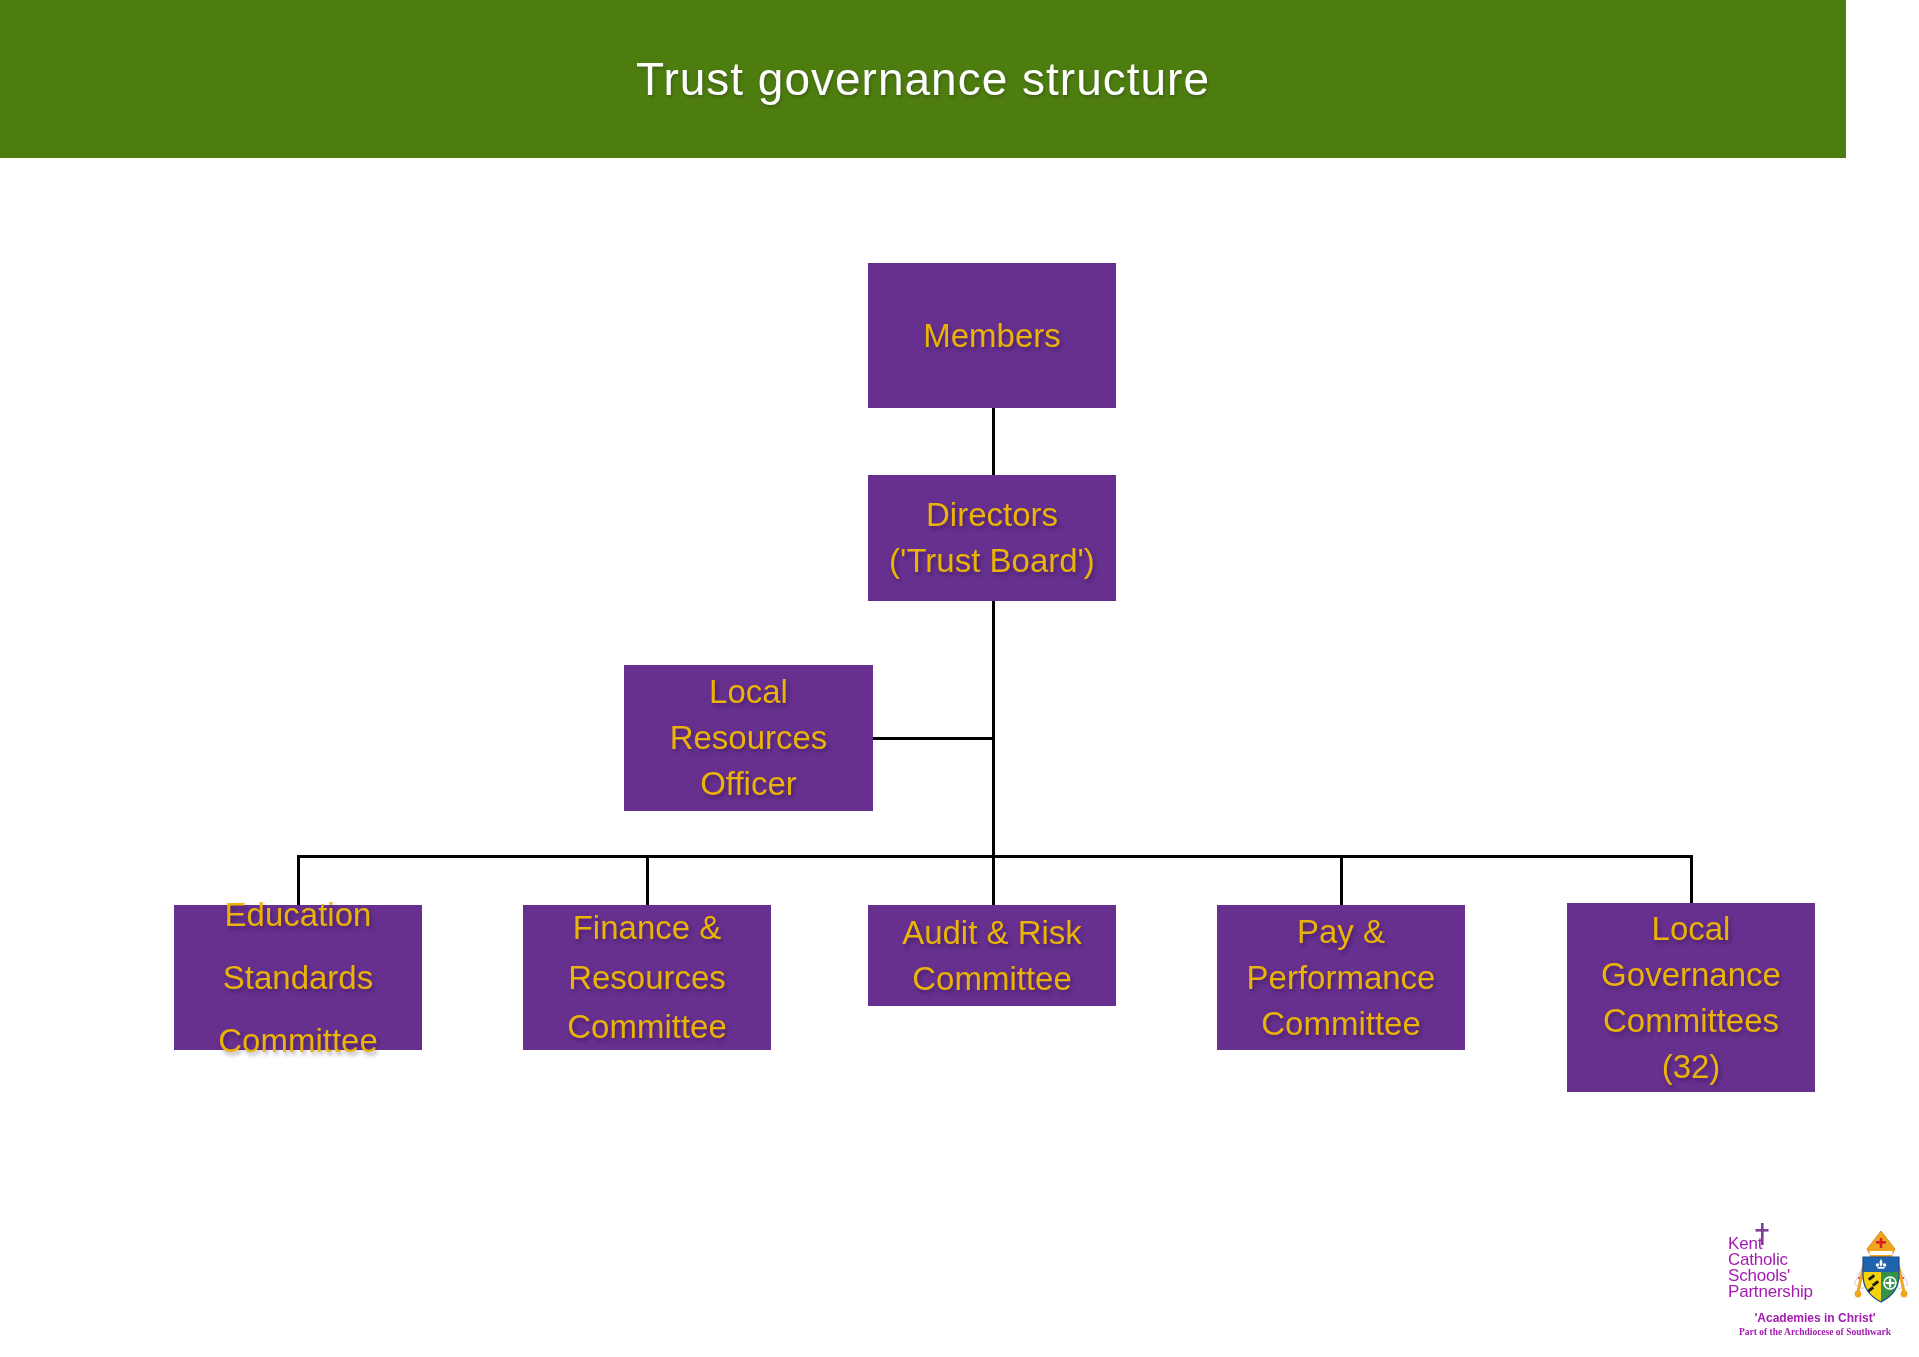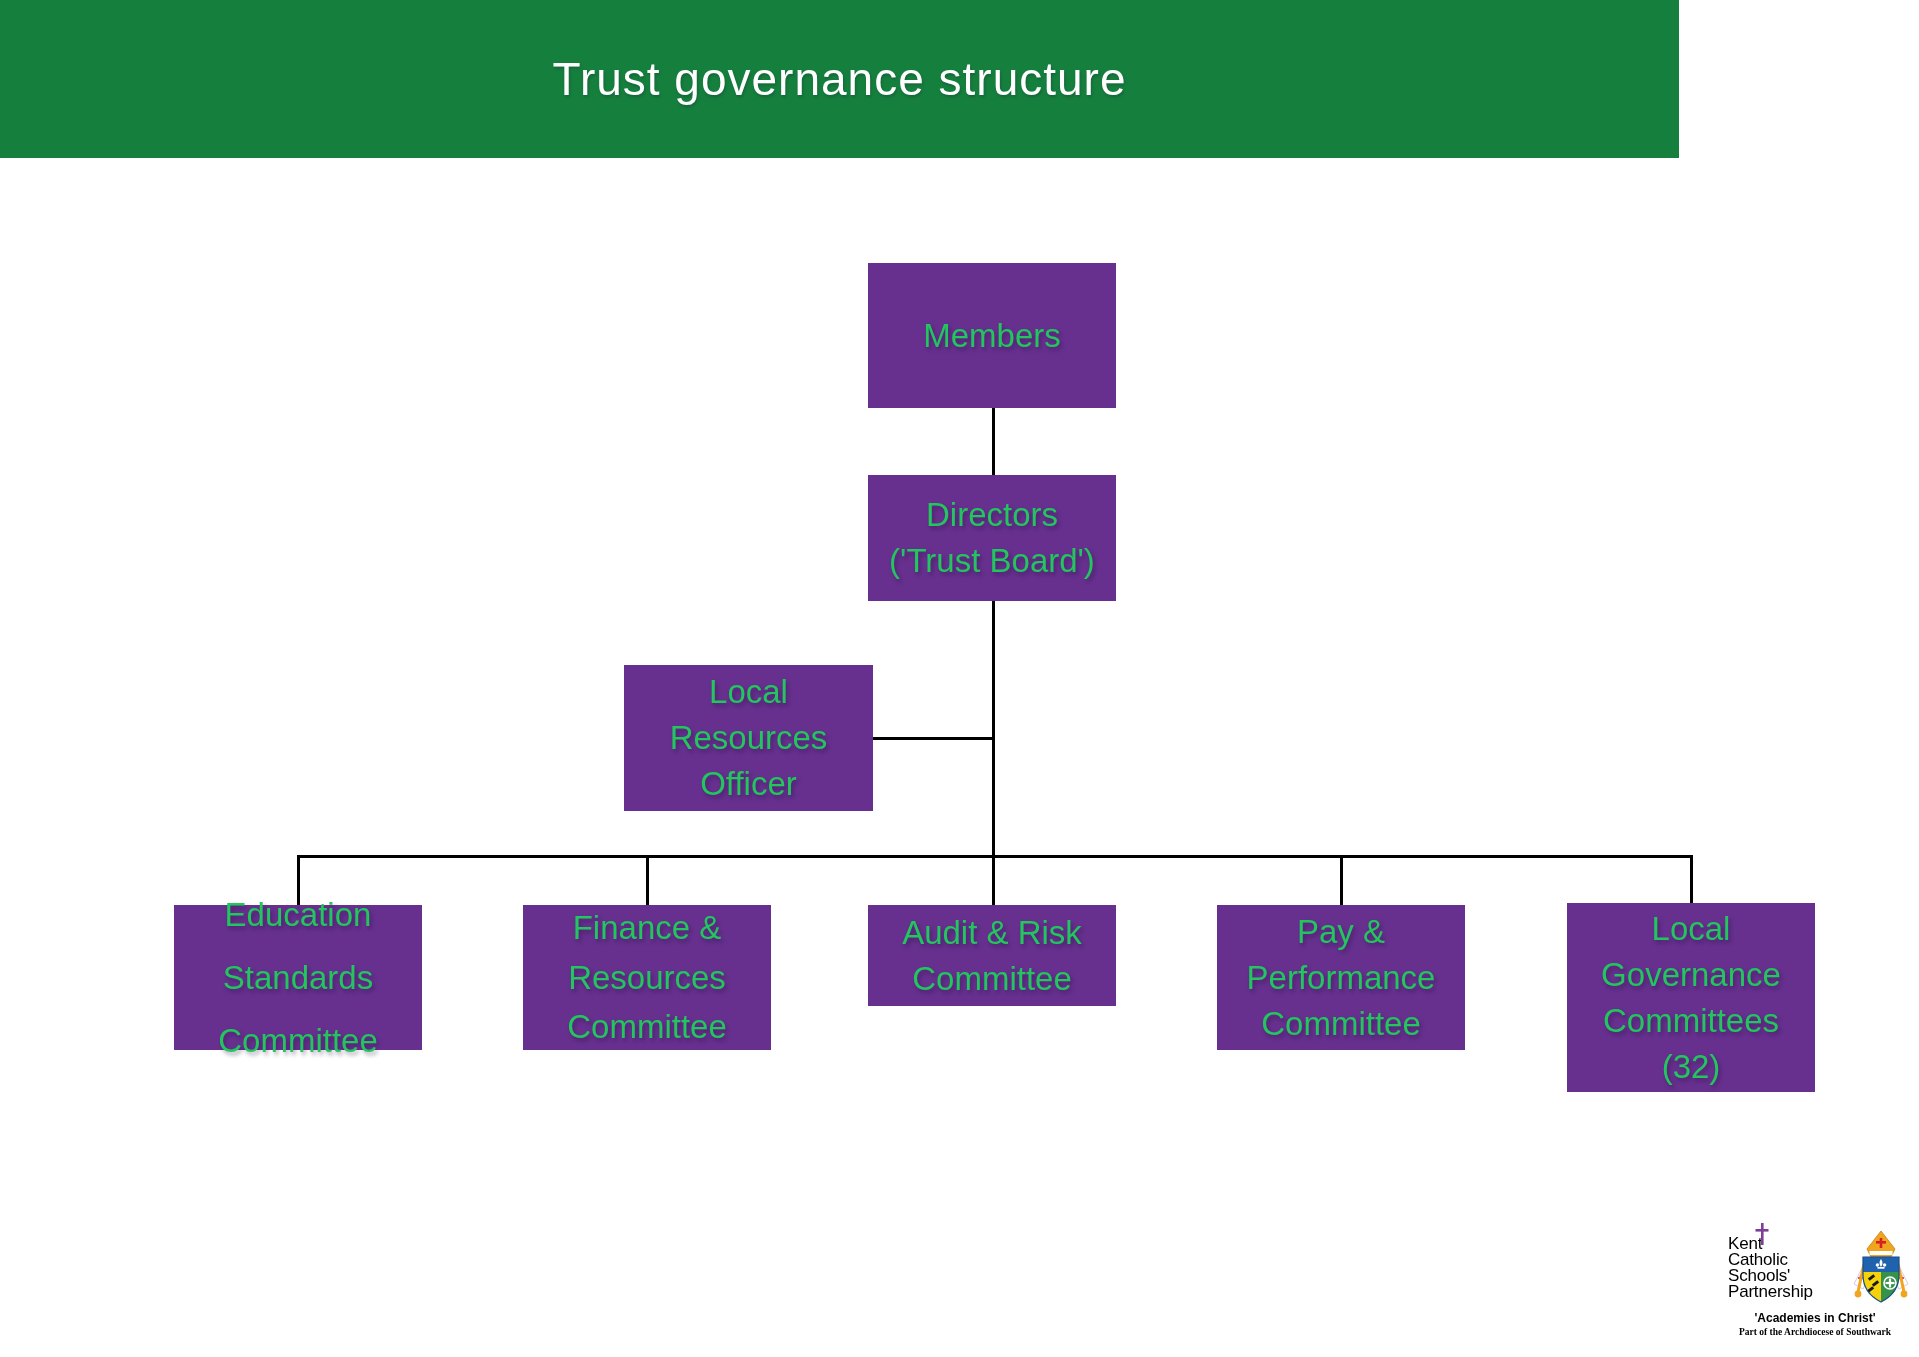--- a/index.html
+++ b/index.html
@@ -3,57 +3,57 @@
 <meta charset="utf-8">
 <style>
   html,body{margin:0;padding:0;background:#ffffff;}
   .canvas{
     position:relative;width:1919px;height:1357px;overflow:hidden;background:#ffffff;
     font-family:"Liberation Sans","DejaVu Sans",sans-serif;
   }
 
   
   .banner{
-    position:absolute;left:0;top:0;width:1679px;height:158px;
-    background:#15803d;display:flex;align-items:center;justify-content:center;text-align:center;
+    position:absolute;left:0;top:0;width:1846px;height:158px;
+    background:#4d7c0f;display:flex;align-items:center;justify-content:center;text-align:center;
   }
   .banner h1{
     margin:0;color:#ffffff;font-size:46px;font-weight:500;letter-spacing:1px;
     text-shadow:1px 2px 3px rgba(30,10,50,.25);
   }
 
   
   .line{position:absolute;background:#000000;}
   #ln-members-directors{left:992px;top:408px;width:3px;height:67px;}
   #ln-trunk            {left:992px;top:600px;width:3px;height:305px;}
   #ln-ceo              {left:873px;top:737px;width:121px;height:3px;}
   #ln-main             {left:297px;top:855px;width:1396px;height:3px;}
   #ln-stub-education   {left:297px;top:855px;width:3px;height:50px;}
   #ln-stub-finance     {left:646px;top:855px;width:3px;height:50px;}
   #ln-stub-pay         {left:1340px;top:855px;width:3px;height:50px;}
   #ln-stub-local       {left:1690px;top:855px;width:3px;height:48px;}
 
   
   .node{
-    position:absolute;background:#67308F;color:#22c55e;
+    position:absolute;background:#67308F;color:#eab308;
     display:flex;flex-direction:column;align-items:center;justify-content:center;
     text-align:center;font-size:33px;line-height:46px;font-weight:500;
     text-shadow:2px 3px 4px rgba(30,10,50,.4);
   }
   #node-members  {left:868px;top:263px;width:248px;height:145px;}
   #node-directors{left:868px;top:475px;width:248px;height:126px;}
   #node-ceo      {left:624px;top:665px;width:249px;height:146px;}
   #node-education{left:174px;top:905px;width:248px;height:145px;gap:17px;}
   #node-finance  {left:523px;top:905px;width:248px;height:145px;justify-content:space-between;}
   #node-audit    {left:868px;top:905px;width:248px;height:101px;}
   #node-pay      {left:1217px;top:905px;width:248px;height:145px;}
   #node-local    {left:1567px;top:903px;width:248px;height:189px;}
 
   
-  .logo{position:absolute;left:1718px;top:1228px;width:194px;color:#000000;}
+  .logo{position:absolute;left:1718px;top:1228px;width:194px;color:#a21caf;}
   .logo-row{position:relative;display:flex;justify-content:space-between;align-items:flex-start;}
   .logo-name{position:relative;padding:8px 0 0 10px;font-size:17px;line-height:16px;
              font-weight:500;letter-spacing:-.2px;}
   .logo-name .nline{white-space:nowrap;}
   .cross-t{position:absolute;left:36px;top:-5px;}
   .crest{display:block;margin-top:2px;}
   .logo-tag{margin-top:5px;font-size:12px;font-weight:700;text-align:center;white-space:nowrap;}
   .logo-sub{margin-top:2px;font-size:9.5px;font-weight:700;text-align:center;white-space:nowrap;font-family:Liberation Serif, serif;}
 </style>
 </head>

